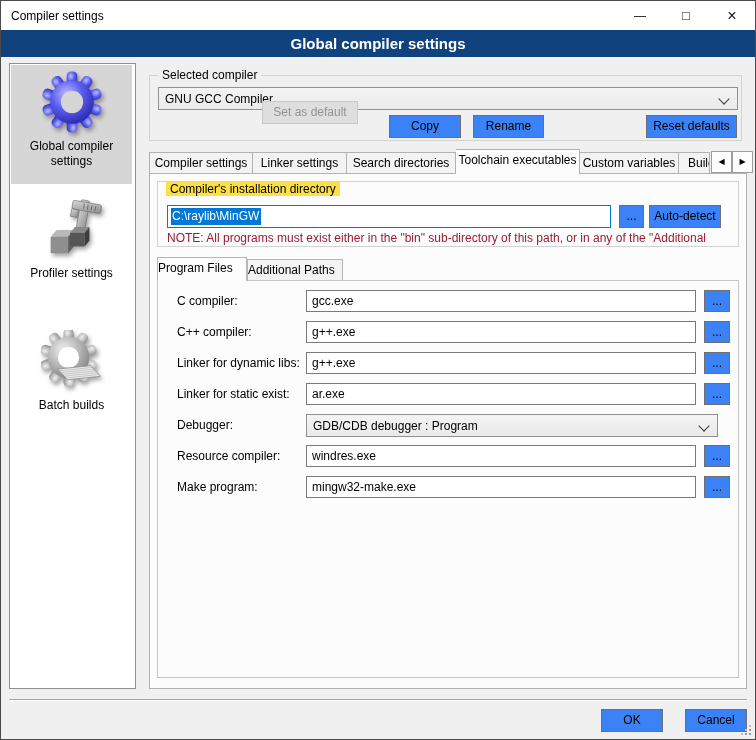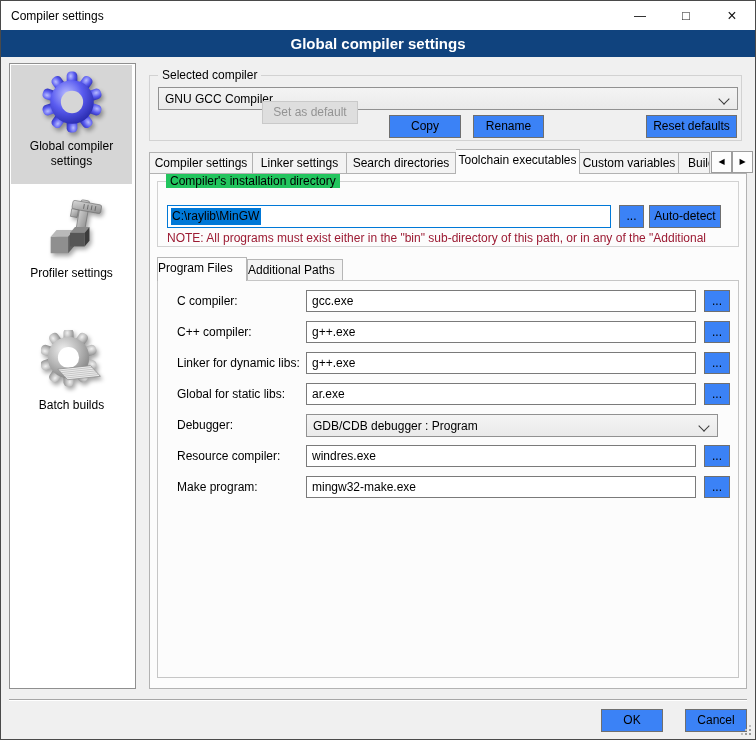--- a/index.html
+++ b/index.html
@@ -18,35 +18,35 @@
           display:flex;align-items:center;justify-content:center;font-weight:bold;font-size:15px;}
   
   .sidebar{position:absolute;left:8px;top:62px;width:127px;height:626px;background:#fff;border:1px solid #8f8f8f;box-sizing:border-box;}
   .side-item{position:absolute;left:1px;width:121px;text-align:center;padding-top:6px;box-sizing:border-box;}
   .side-item.selected{background:#d6d6d6;}
   .side-item svg{width:62px;height:62px;filter:drop-shadow(2px 3px 2px rgba(0,0,0,0.35));}
   .side-label{margin-top:3px;line-height:15px;}
   
   .group{position:absolute;border:1px solid #d2d2d2;box-sizing:border-box;}
   .legend{position:absolute;top:-8px;left:8px;padding:0 4px;background:#f0f0f0;}
-  .legend.onpanel{background:#22c55e;}
+  .legend.onpanel{background:#fde047;margin-top:8px;}
   
   .btn{position:absolute;height:23px;background:#3b82f6;border:1px solid #6f6f6f;box-sizing:border-box;
        text-align:center;line-height:21px;font-size:12px;cursor:default;}
   .btn.disabled{background:#dedede;border-color:#c9c9c9;color:#939393;}
   
   .combo{position:absolute;height:23px;background:linear-gradient(#f4f4f4,#eaeaea);border:1px solid #919191;
          box-sizing:border-box;display:flex;align-items:center;padding-left:6px;}
   .chevron{position:absolute;right:9px;top:7px;width:7px;height:7px;border-right:1.5px solid #3c3c3c;
            border-bottom:1.5px solid #3c3c3c;transform:rotate(45deg);}
   
   .tbox{position:absolute;height:22px;background:#fff;border:1px solid #7a7a7a;box-sizing:border-box;
         font-family:"Liberation Sans","DejaVu Sans",sans-serif;font-size:12px;padding:0 0 0 5px;margin:0;}
   .pathbox{border:1px solid #0078d7;display:flex;align-items:center;padding-left:3px;height:23px;}
-  .sel-text{background:#0078d7;color:#000000;padding:1px 2px 2px 1px;white-space:pre;}
+  .sel-text{background:#0078d7;color:#ffffff;padding:1px 2px 2px 1px;white-space:pre;}
   
   .tabs{position:absolute;left:148px;top:148px;height:25px;display:flex;align-items:flex-end;}
   .tab{height:22px;border:1px solid #b2b2b2;border-left:none;background:#f3f3f3;box-sizing:border-box;
        text-align:center;line-height:21px;white-space:nowrap;overflow:hidden;}
   .tab.first{border-left:1px solid #b2b2b2;}
   .tab.active{height:25px;background:#fcfcfc;border-bottom:none;position:relative;z-index:5;}
   .tab.clipped{text-align:left;padding-left:9px;}
   .tab-scroll{position:absolute;top:150px;width:21px;height:22px;background:#fdfdfd;border:1px solid #9d9d9d;
               box-sizing:border-box;text-align:center;line-height:20px;font-size:8px;}
   
@@ -215,21 +215,21 @@
       <div class="btn" style="left:546px;top:9px;width:26px;height:22px;line-height:20px;">...</div>
 
       <div class="frow-label" style="top:40px;">C++ compiler:</div>
       <input class="tbox" style="left: 148px; top: 40px; width: 390px;" value="g++.exe">
       <div class="btn" style="left:546px;top:40px;width:26px;height:22px;line-height:20px;">...</div>
 
       <div class="frow-label" style="top:71px;">Linker for dynamic libs:</div>
       <input class="tbox" style="left: 148px; top: 71px; width: 390px;" value="g++.exe">
       <div class="btn" style="left:546px;top:71px;width:26px;height:22px;line-height:20px;">...</div>
 
-      <div class="frow-label" style="top:102px;">Global for static libs:</div>
+      <div class="frow-label" style="top:102px;">Linker for static exist:</div>
       <input class="tbox" style="left: 148px; top: 102px; width: 390px;" value="ar.exe">
       <div class="btn" style="left:546px;top:102px;width:26px;height:22px;line-height:20px;">...</div>
 
       <div class="frow-label" style="top:133px;">Debugger:</div>
       <div class="combo" style="left:148px;top:133px;width:412px;">
         <span>GDB/CDB debugger : Program</span>
         <span class="chevron"></span>
       </div>
 
       <div class="frow-label" style="top:164px;">Resource compiler:</div>

